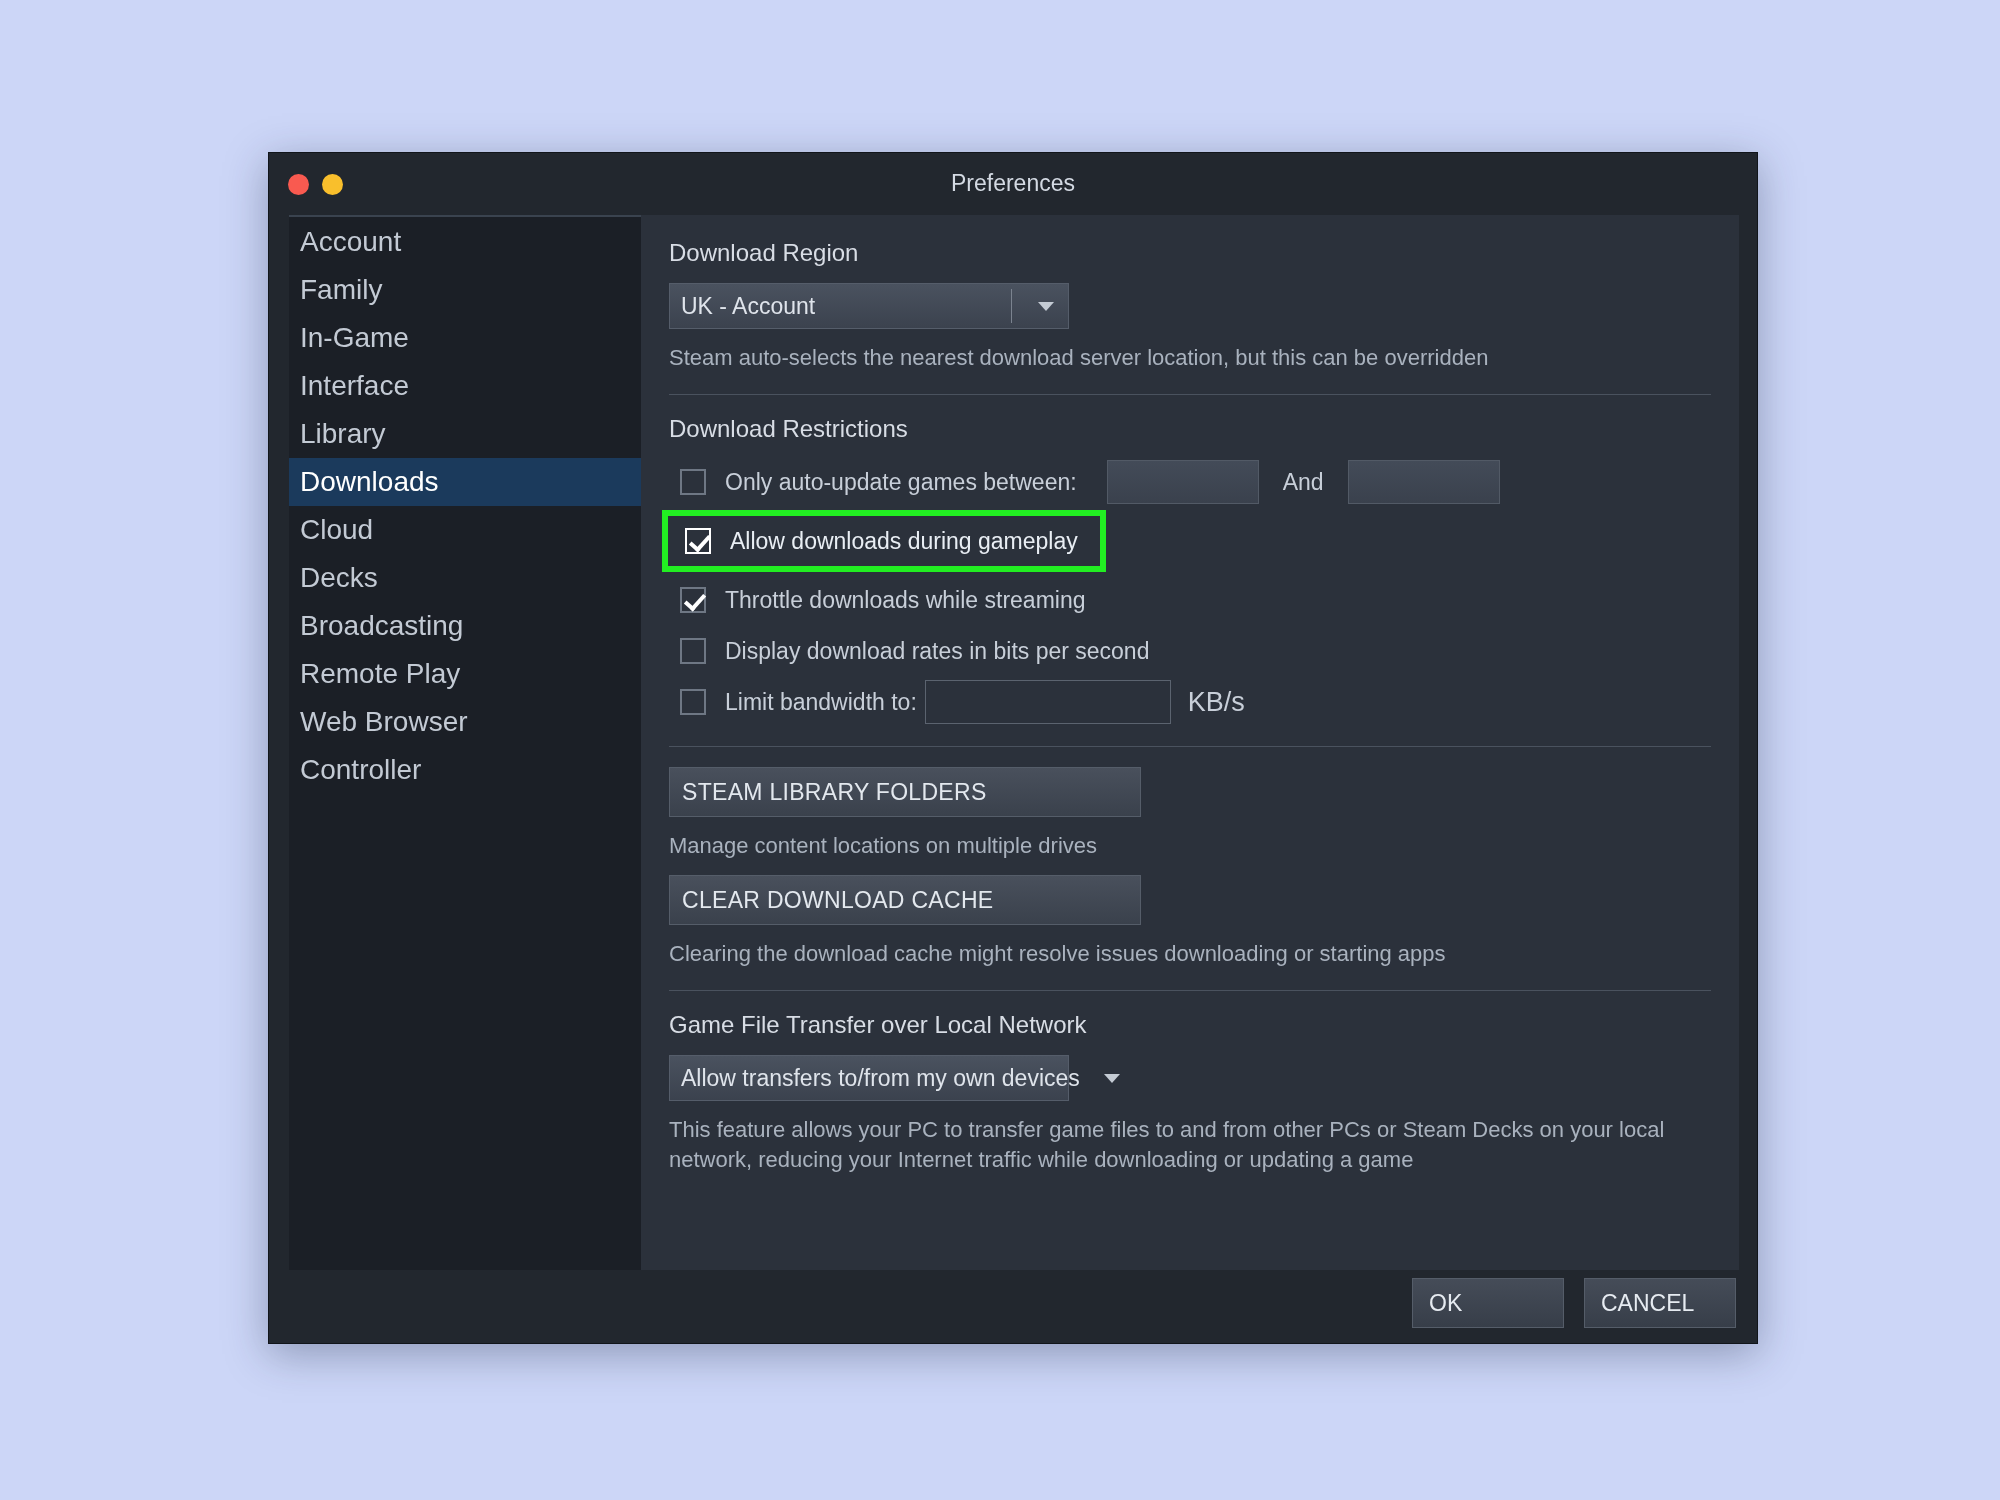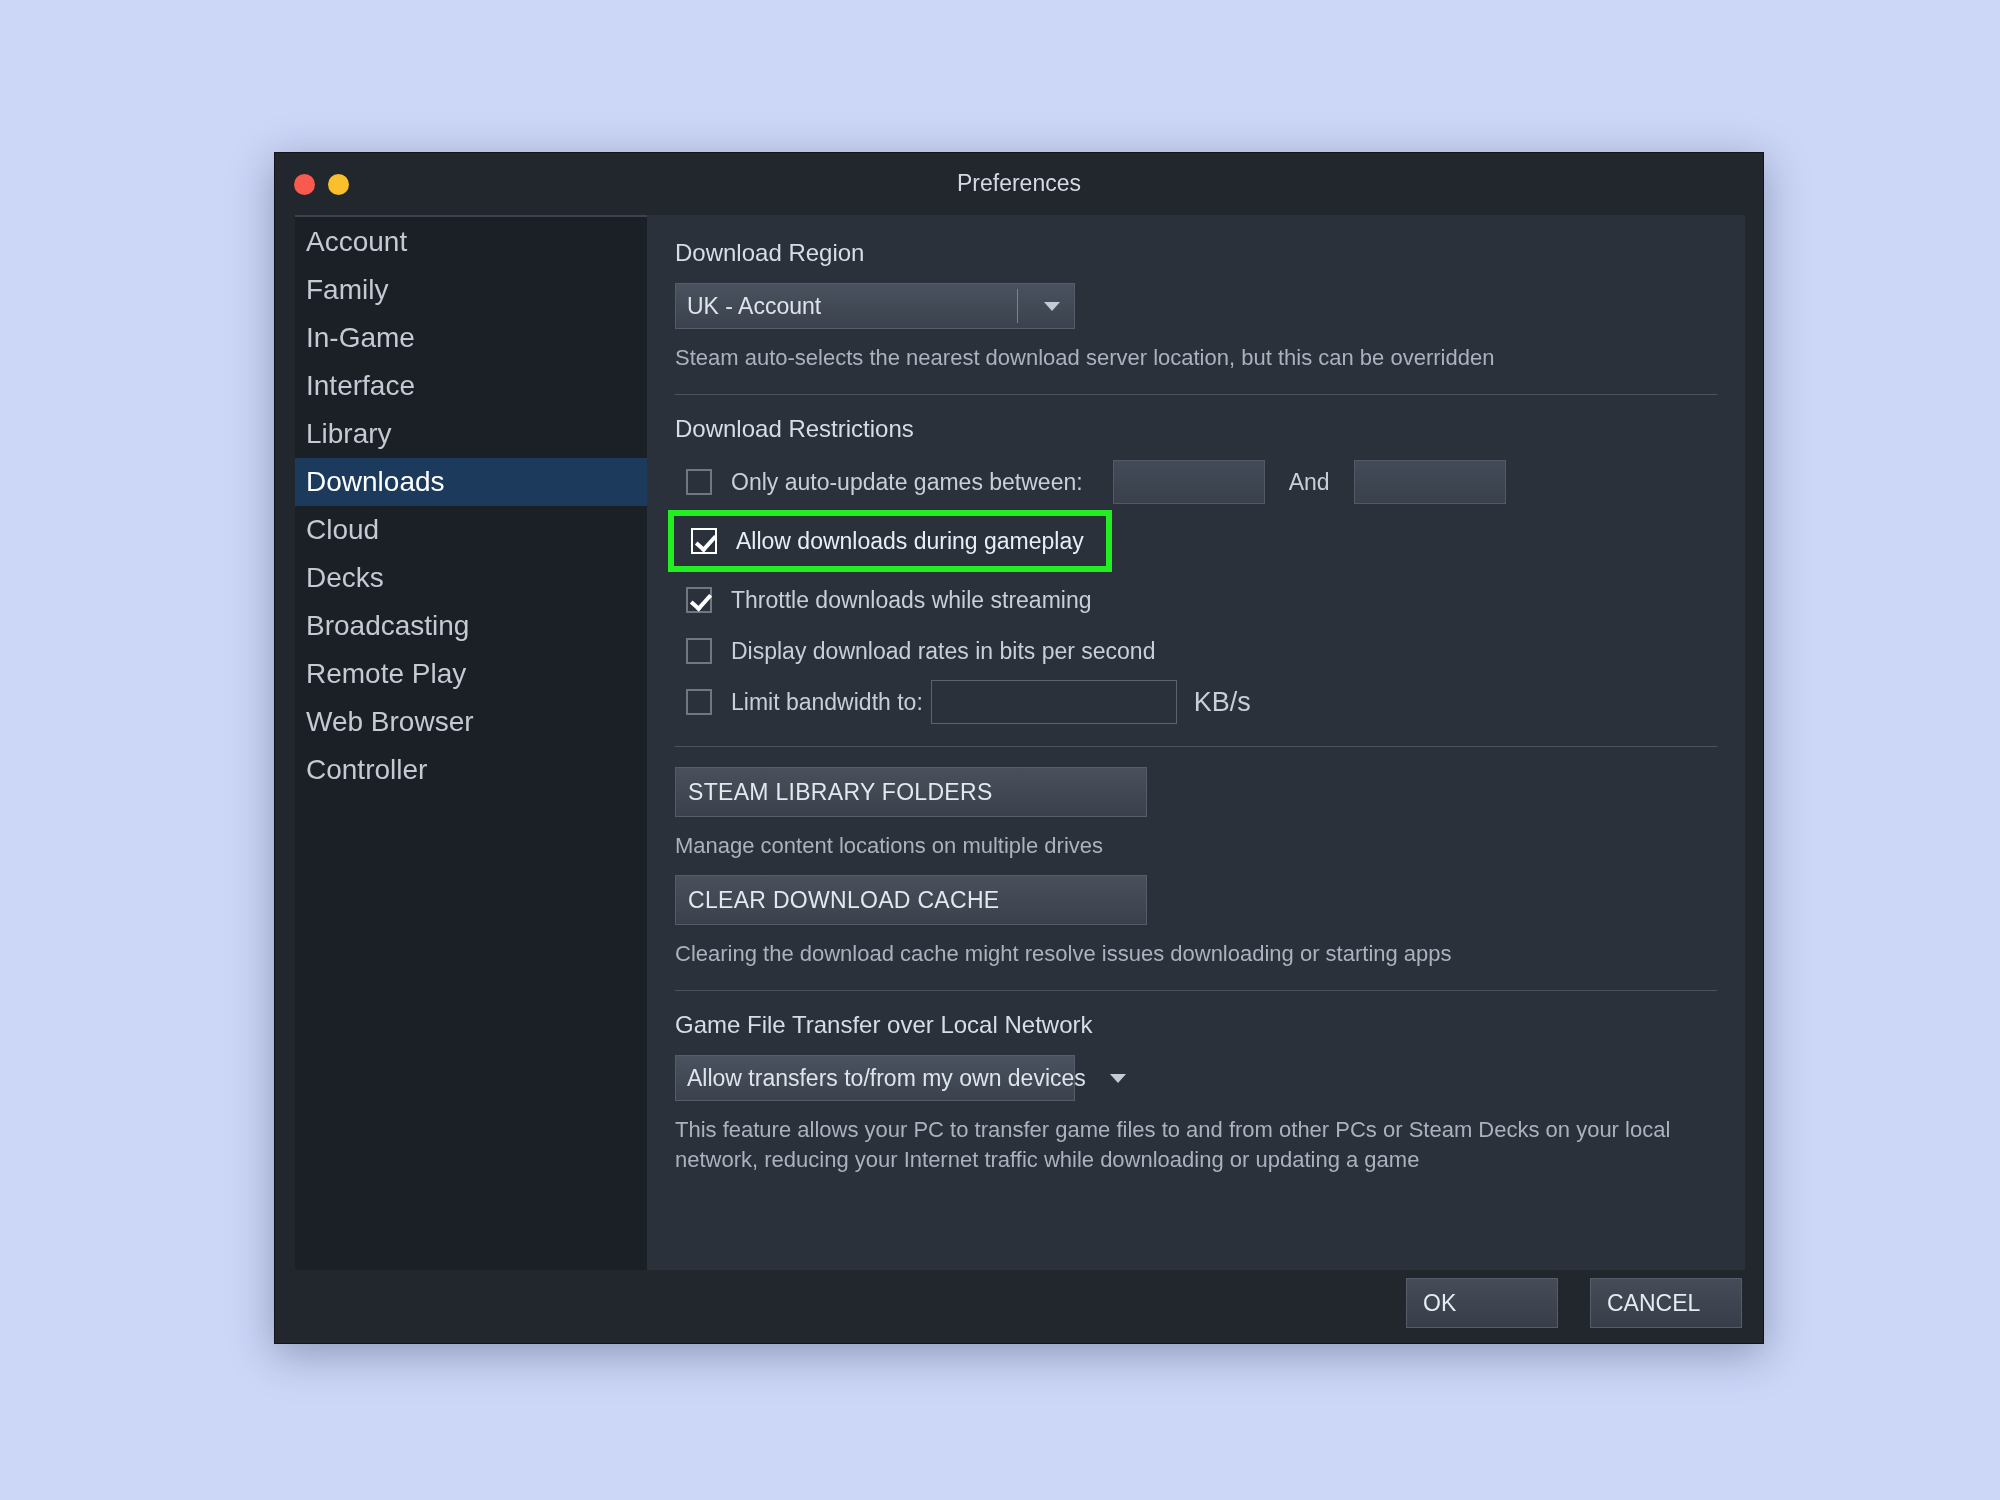--- a/index.html
+++ b/index.html
@@ -12,21 +12,21 @@
 
   body {
     background: #ccd6f7;
     font-family: "Liberation Sans", sans-serif;
     -webkit-font-smoothing: antialiased;
   }
 
   
   .window {
     position: absolute;
-    left: 274px;
+    left: 268px;
     top: 152px;
     width: 1490px;
     height: 1192px;
     background: #22272e;
     border: 1px solid #11151a;
     box-shadow: 0 10px 40px rgba(30,40,70,.35);
     overflow: hidden;
   }
 
   
@@ -226,21 +226,21 @@
     position: absolute;
     left: 0; right: 0; bottom: 0;
     height: 73px;
     background: #22272e;
   }
   .footer-btns {
     position: absolute;
     right: 21px;
     top: 8px;
     display: flex;
-    gap: 32px;
+    gap: 20px;
   }
   .fbtn {
     width: 152px;
     height: 50px;
     background: linear-gradient(#454c58, #373e49);
     border: 1px solid #555d69;
     color: #e6ebf1;
     font-size: 23px;
     display: flex;
     align-items: center;

